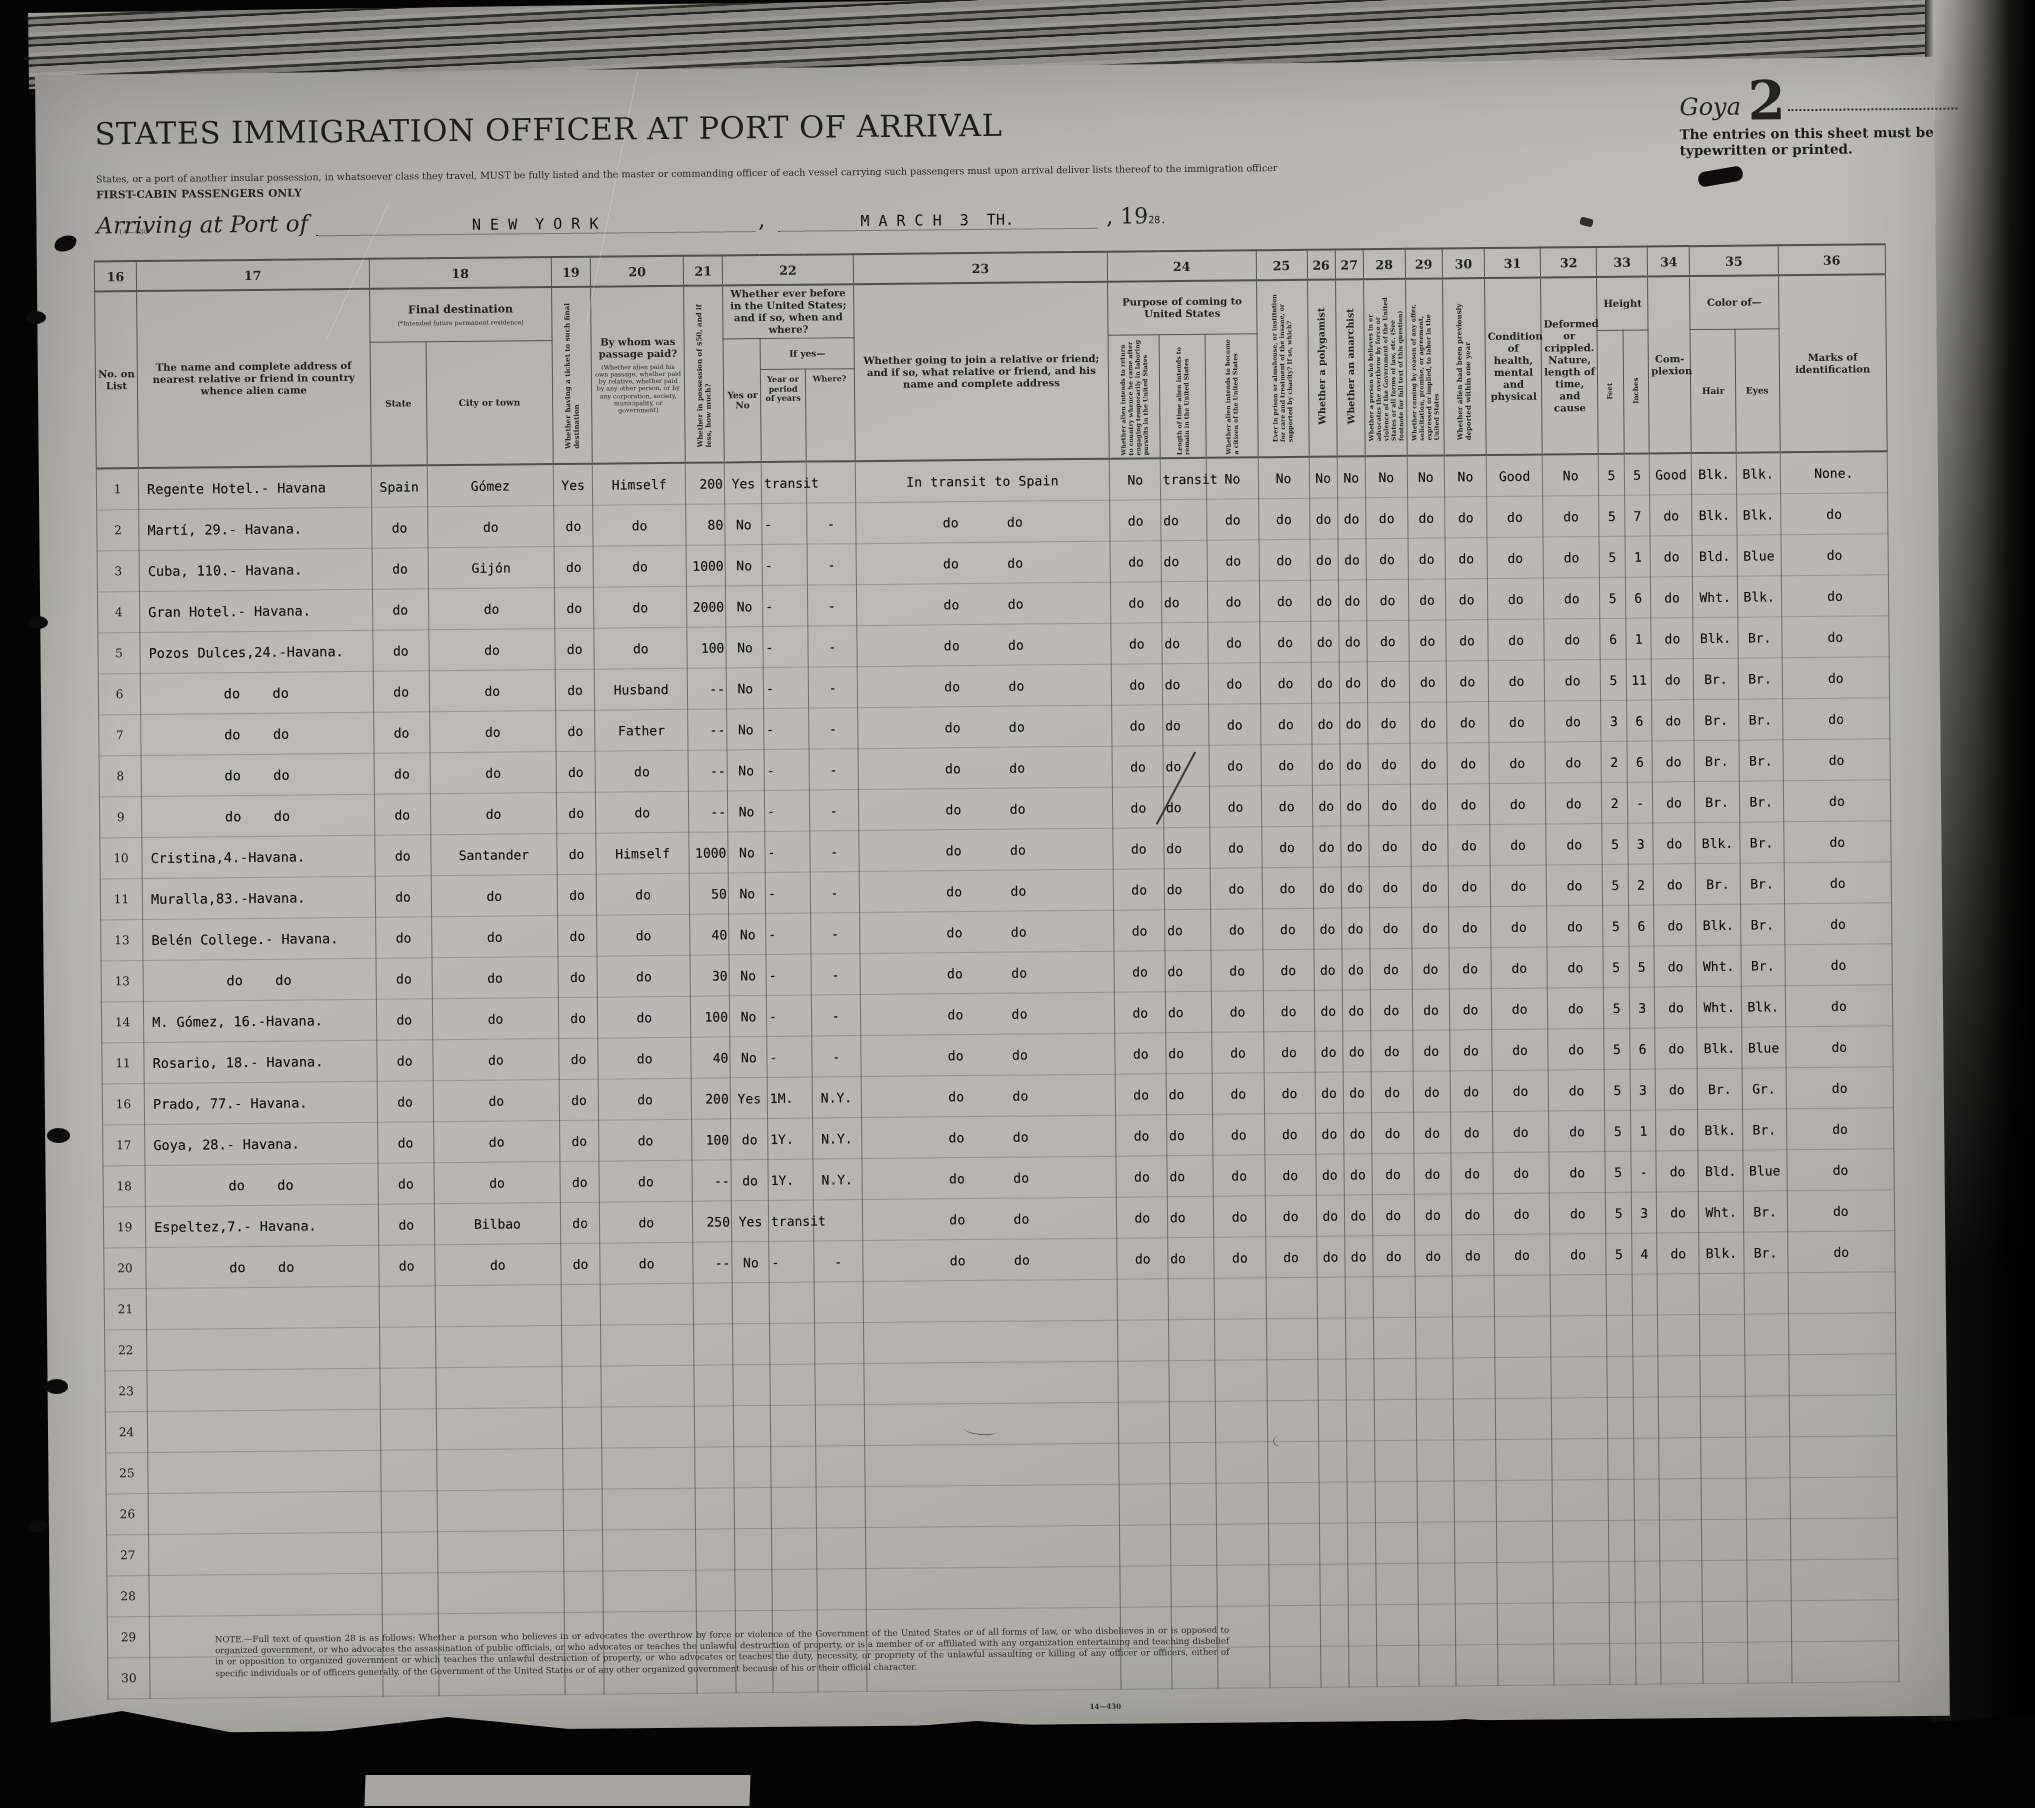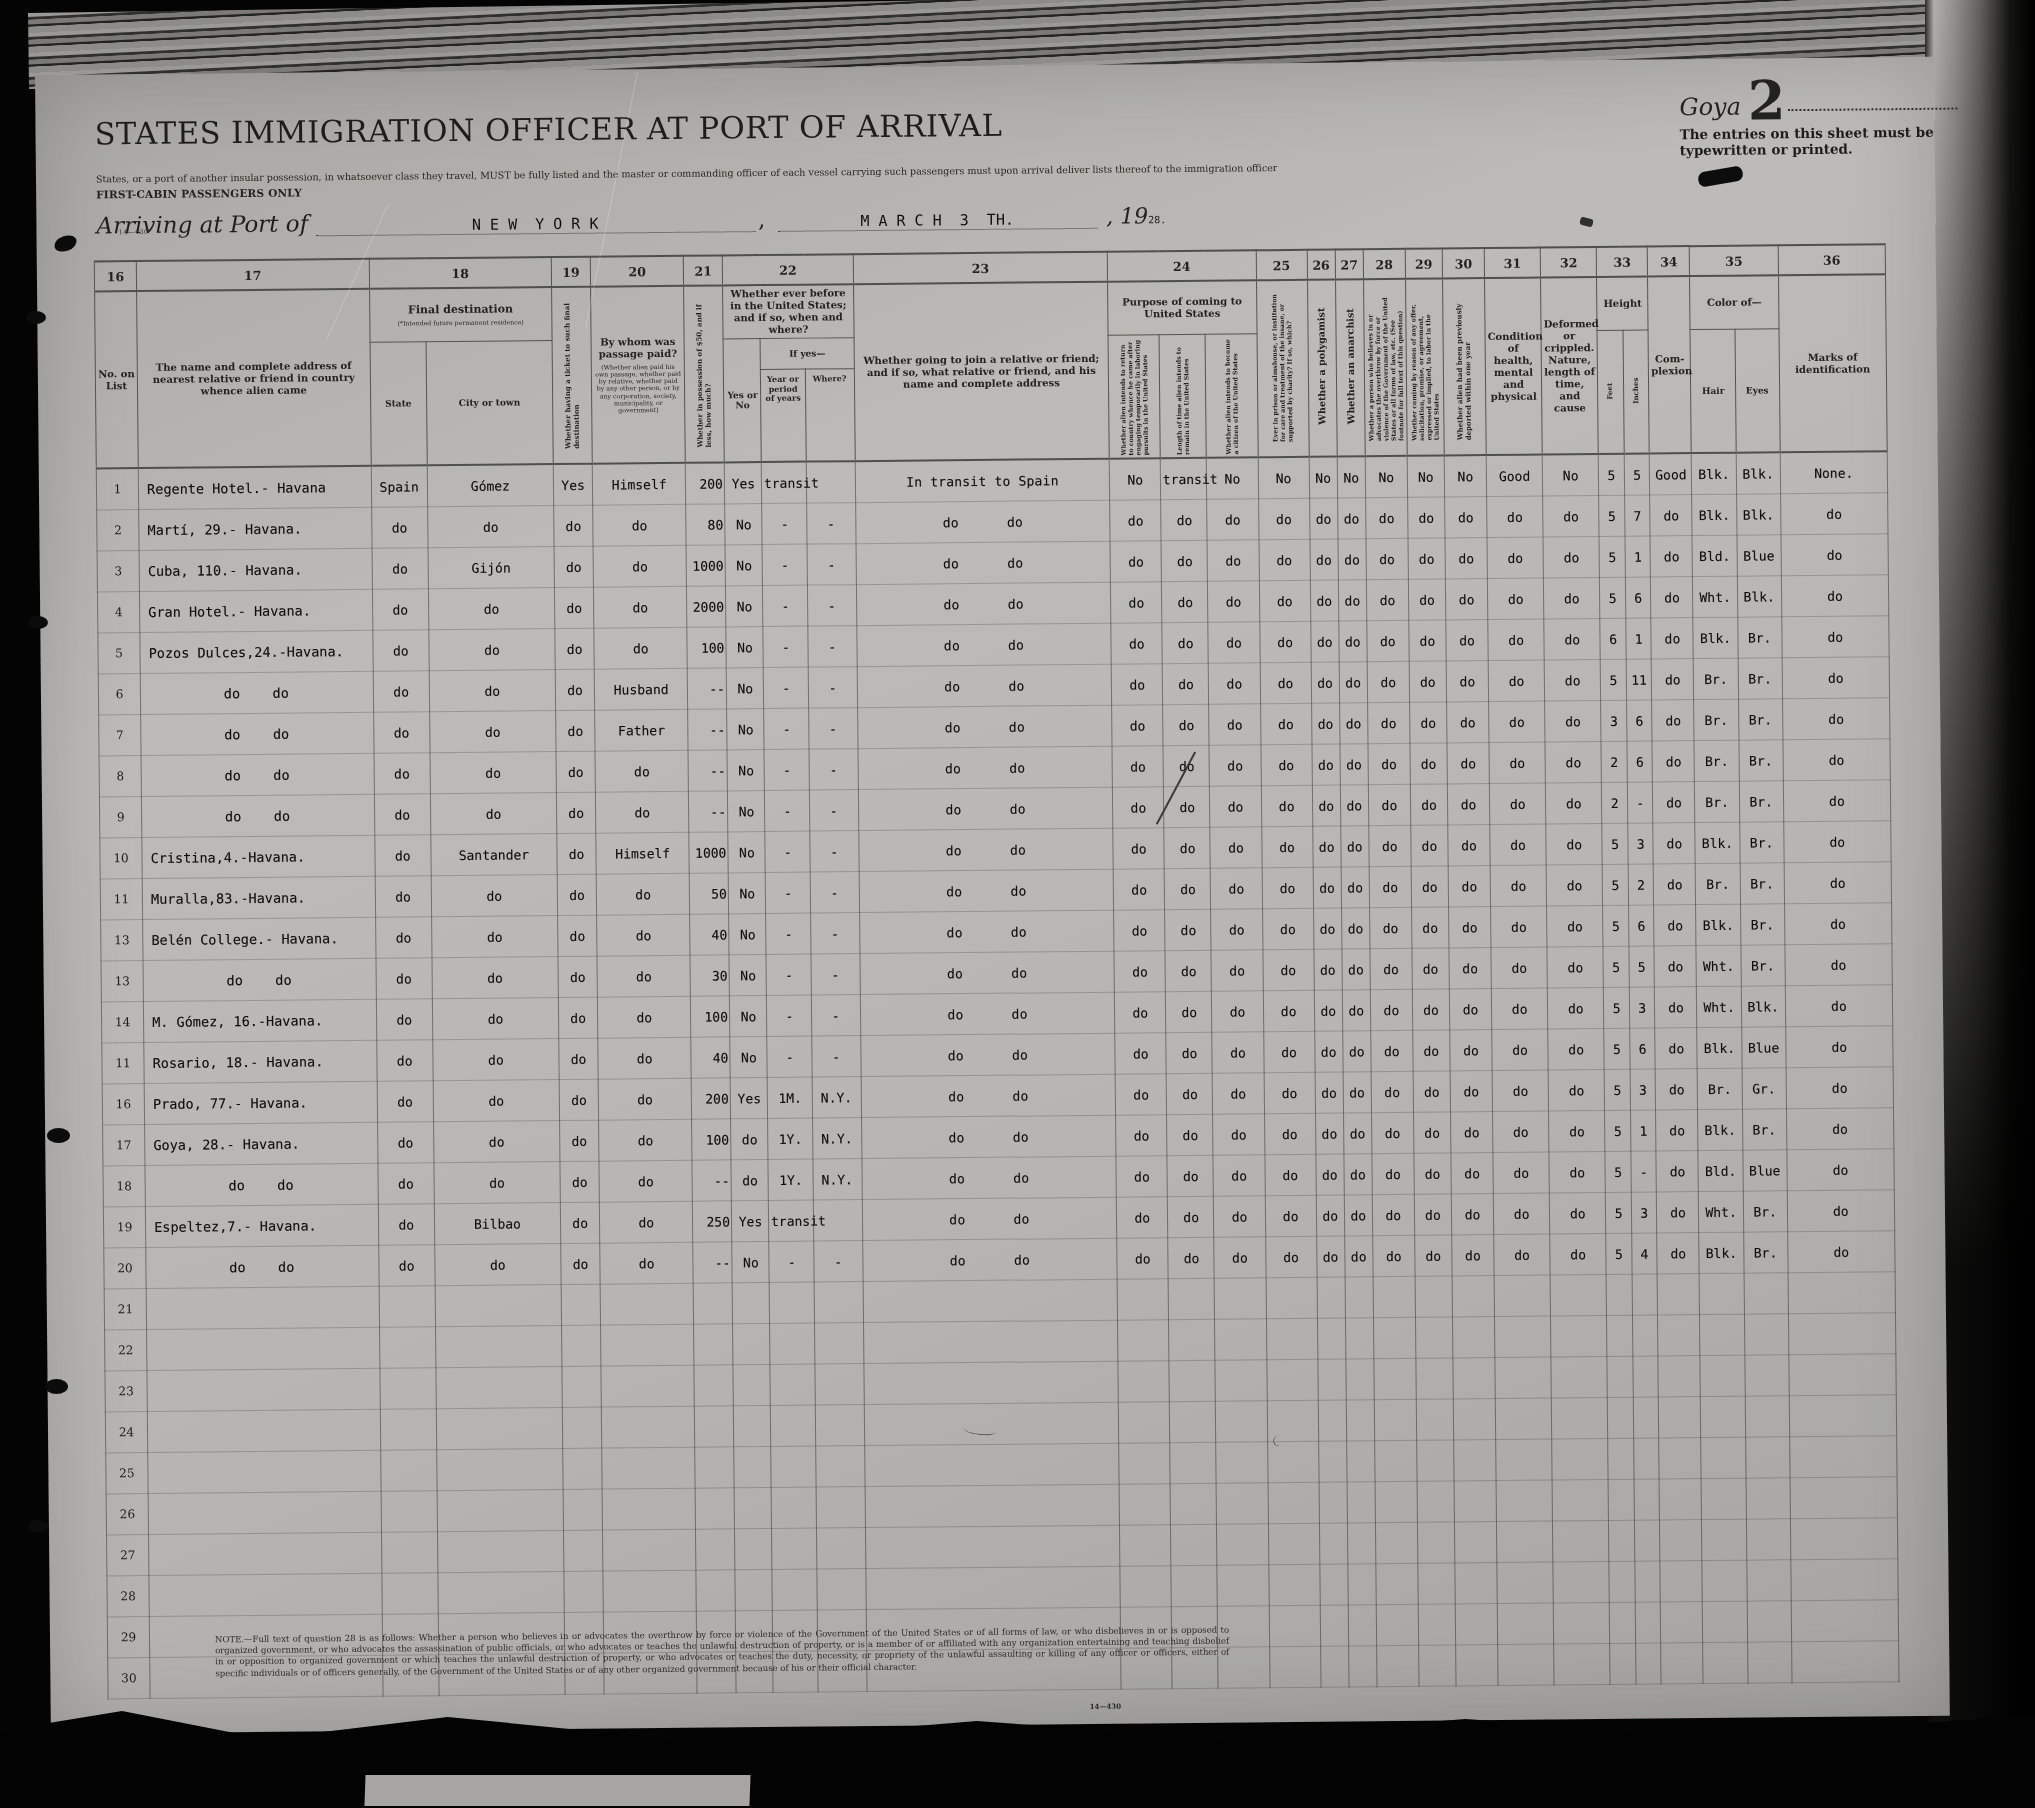--- a/index.html
+++ b/index.html
@@ -29,21 +29,21 @@
   .title{position:absolute;left:59px;top:42px;font-size:30.5px;letter-spacing:0.5px;color:#1d1d19;white-space:nowrap;}
   .subtitle{position:absolute;left:60px;top:99px;width:1479px;font-size:9.5px;line-height:11.5px;color:#26261f;}
   .sub2{position:absolute;left:60px;top:114px;font-size:10.5px;font-weight:700;letter-spacing:0.2px;}
   .arrive{position:absolute;left:60px;top:138px;display:flex;align-items:baseline;white-space:nowrap;}
   .arrive .lbl{font-style:italic;font-size:23px;color:#1e1e1a;}
   .fill{display:inline-block;border-bottom:1.5px dotted #3c3c36;text-align:center;
         font-family:"DejaVu Sans Mono","Liberation Mono",monospace;font-size:15px;color:#101010;}
   .fill.port{width:440px;margin-left:7px;}
   .fill.date{width:320px;margin-left:12px;}
   .comma{font-size:22px;margin-left:3px;}
-  .yr{font-style:italic;font-size:22px;margin-left:9px;}
+  .yr{font-size:22px;margin-left:9px;}
   .yr-typed{font-family:"DejaVu Sans Mono","Liberation Mono",monospace;font-size:10px;}
   .list-block{position:absolute;left:1644px;top:20px;width:280px;}
   .list-row{display:flex;align-items:flex-end;}
   .list-word{font-style:italic;font-size:24px;padding-bottom:4px;}
   .list-num{font-size:54px;font-weight:700;line-height:.85;margin-left:7px;}
   .list-dots{flex:1;border-bottom:2px dotted #2c2c28;margin:0 2px 13px 3px;}
   .entries-note{margin-top:1px;font-size:13.5px;font-weight:700;line-height:16.5px;color:#1c1c18;}
   
   .manifest{position:absolute;left:57px;top:186px;width:1792px;border-collapse:collapse;table-layout:fixed;
             border:1px solid #4f4f4b;border-top:2px double #4f4f4b;}
@@ -60,21 +60,21 @@
   .th-big{font-size:11px;line-height:13px;}
   .manifest td{border-left:0.5px solid rgba(55,55,50,.55);border-right:0.5px solid rgba(55,55,50,.55);
                border-bottom:0.5px solid rgba(70,70,64,.30);height:38px;overflow:visible;white-space:nowrap;}
   .manifest tbody tr:first-child td{border-top:2px double #4f4f4b;}
   .c-no{font-size:12px;text-align:center;color:#1a1a16;font-family:"DejaVu Serif",serif;}
   .c-cell{font-family:"DejaVu Sans Mono","Liberation Mono",monospace;font-size:13px;color:#0f0f0d;
           text-align:center;text-shadow:0.2px 0.2px 0 rgba(20,20,20,.35);}
   .c-name{font-size:13.5px;text-align:left;padding-left:8px;}
   .c-name.c-center{text-align:center;padding-left:0;}
   .c-money{text-align:right;padding-right:1.5px;}
-  .c-b_year,.c-p_len{text-align:center;padding-left:1.5px;}
+  .c-b_year,.c-p_len{text-align:left;padding-left:1.5px;}
   .c-join{letter-spacing:0.2px;}
   
   .footnote{position:absolute;left:165px;top:1561px;width:1014px;font-size:8.5px;line-height:11.2px;
             color:#2b2b25;text-align:justify;}
   .fno-bottom{position:absolute;left:1039px;top:1637px;font-size:7px;font-weight:700;color:#2b2b25;}
 </style>
 </head>
 <body>
 
 <div class="stack-top"></div>

